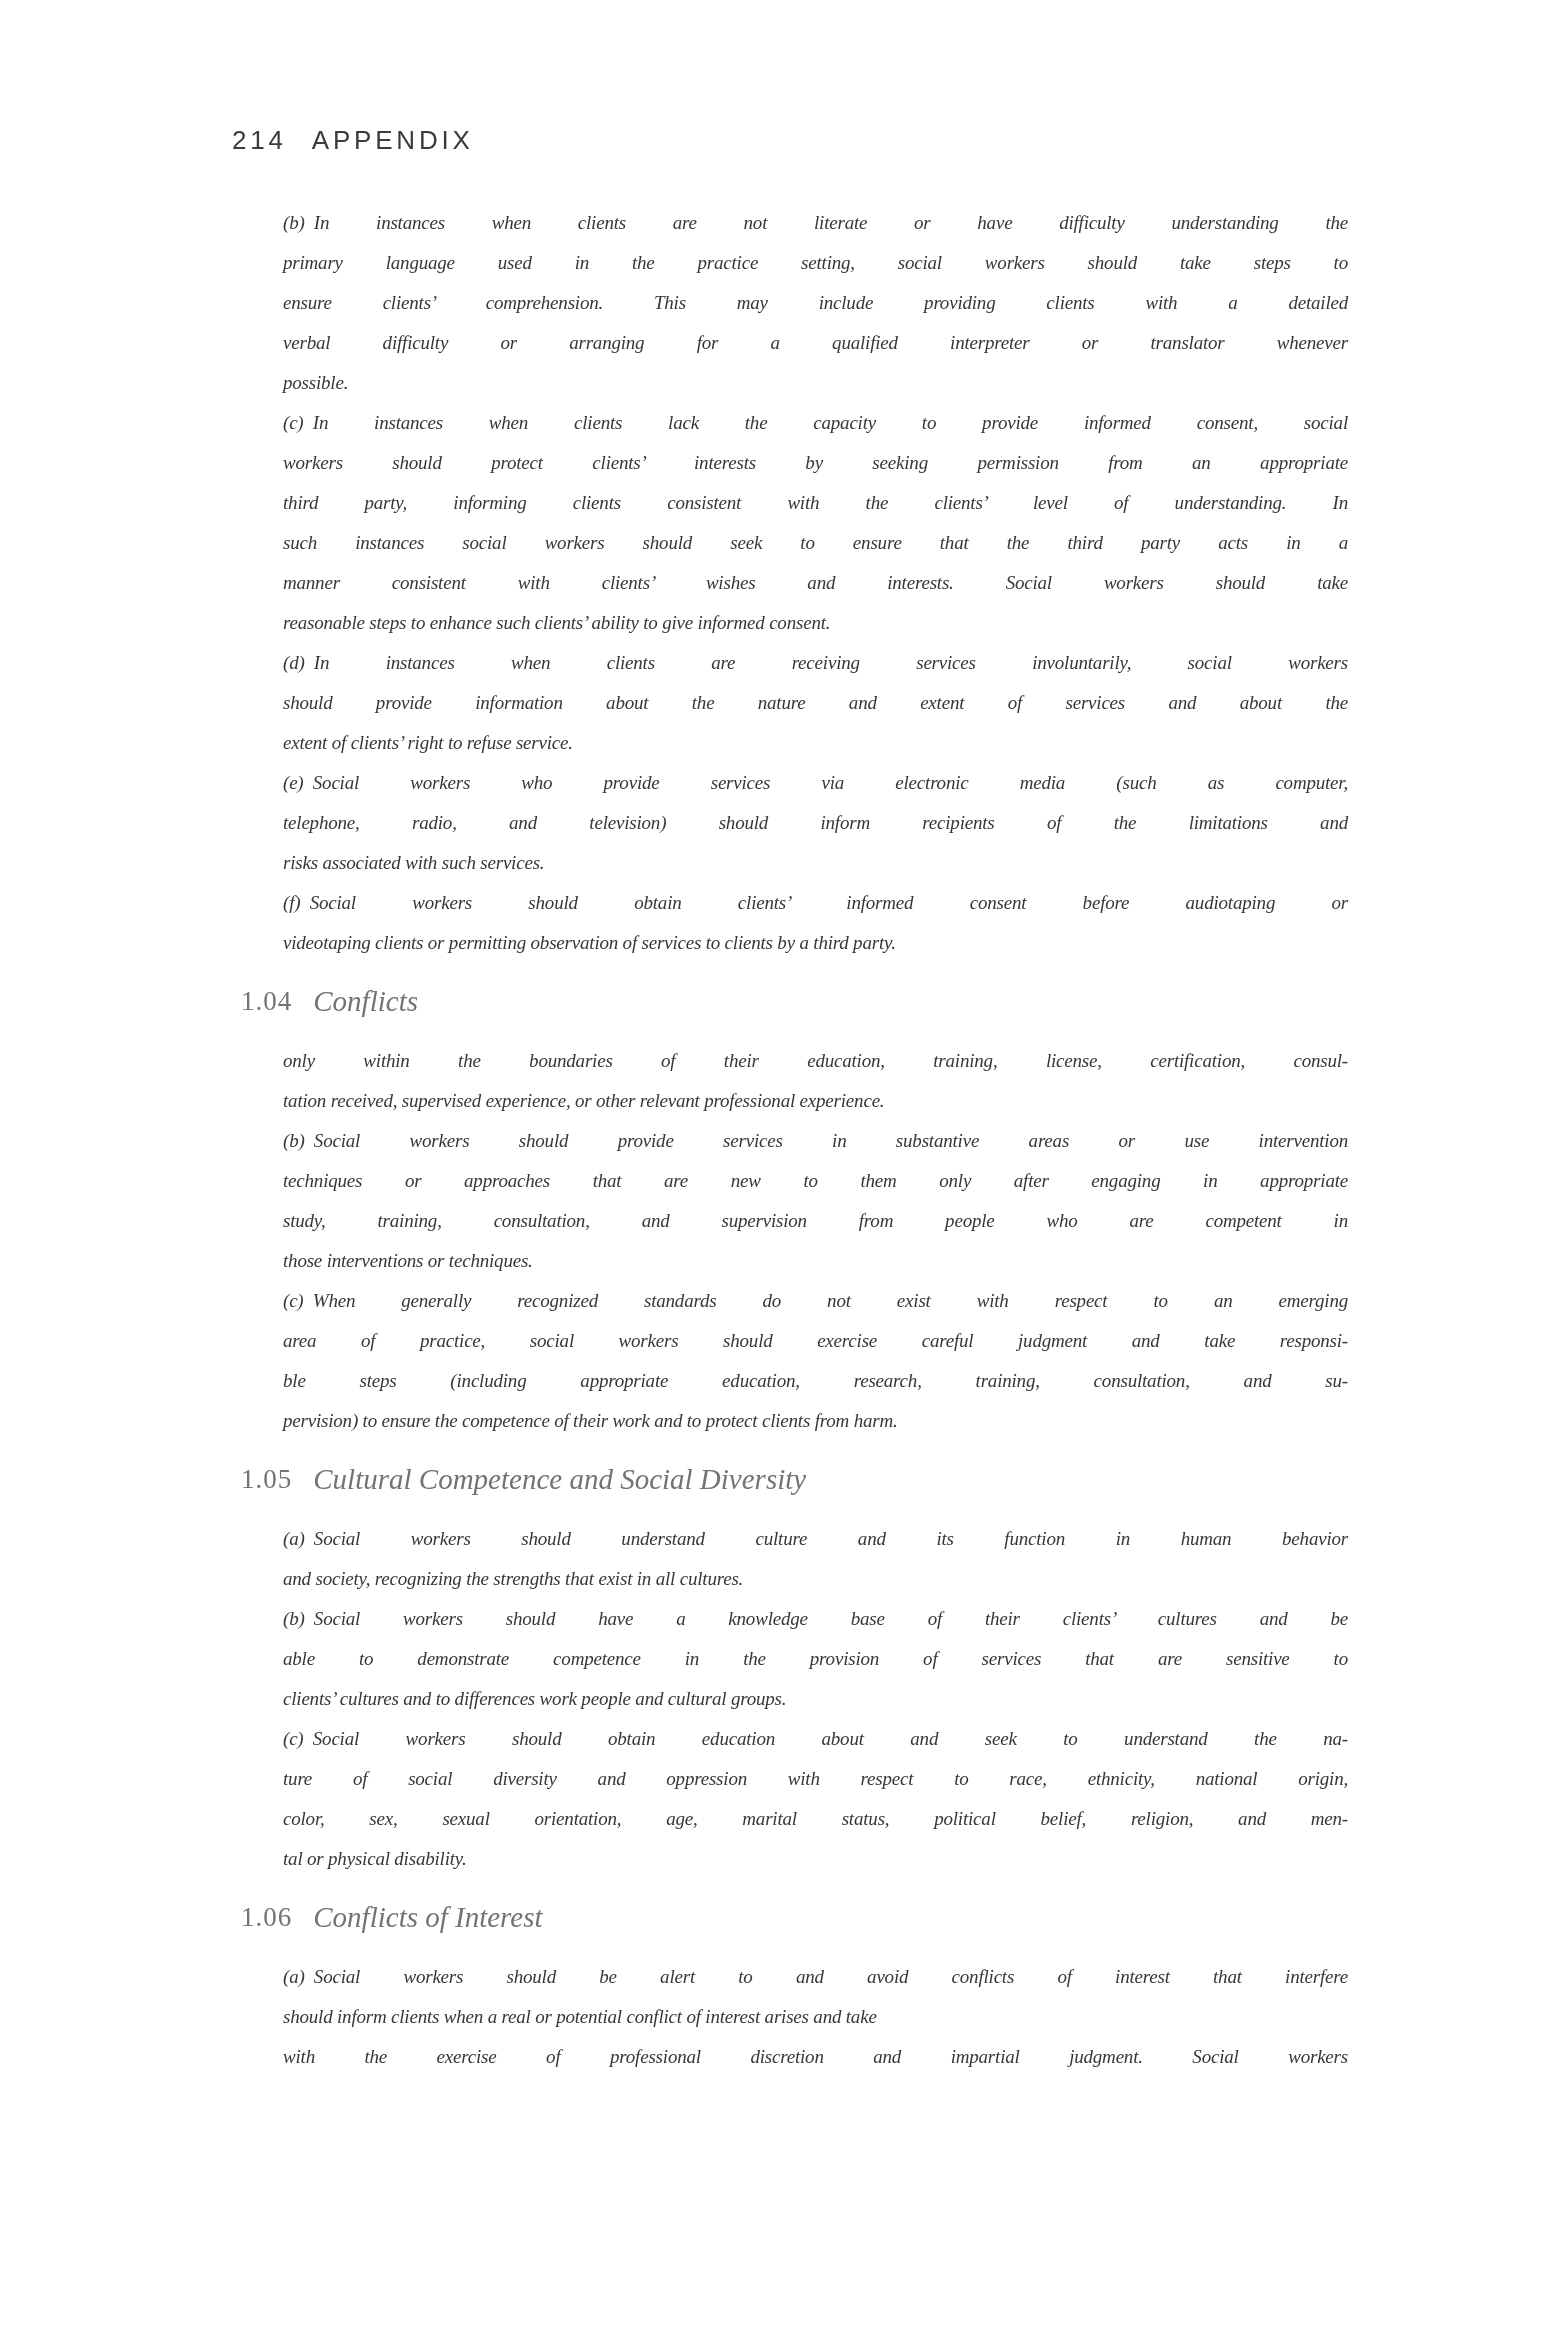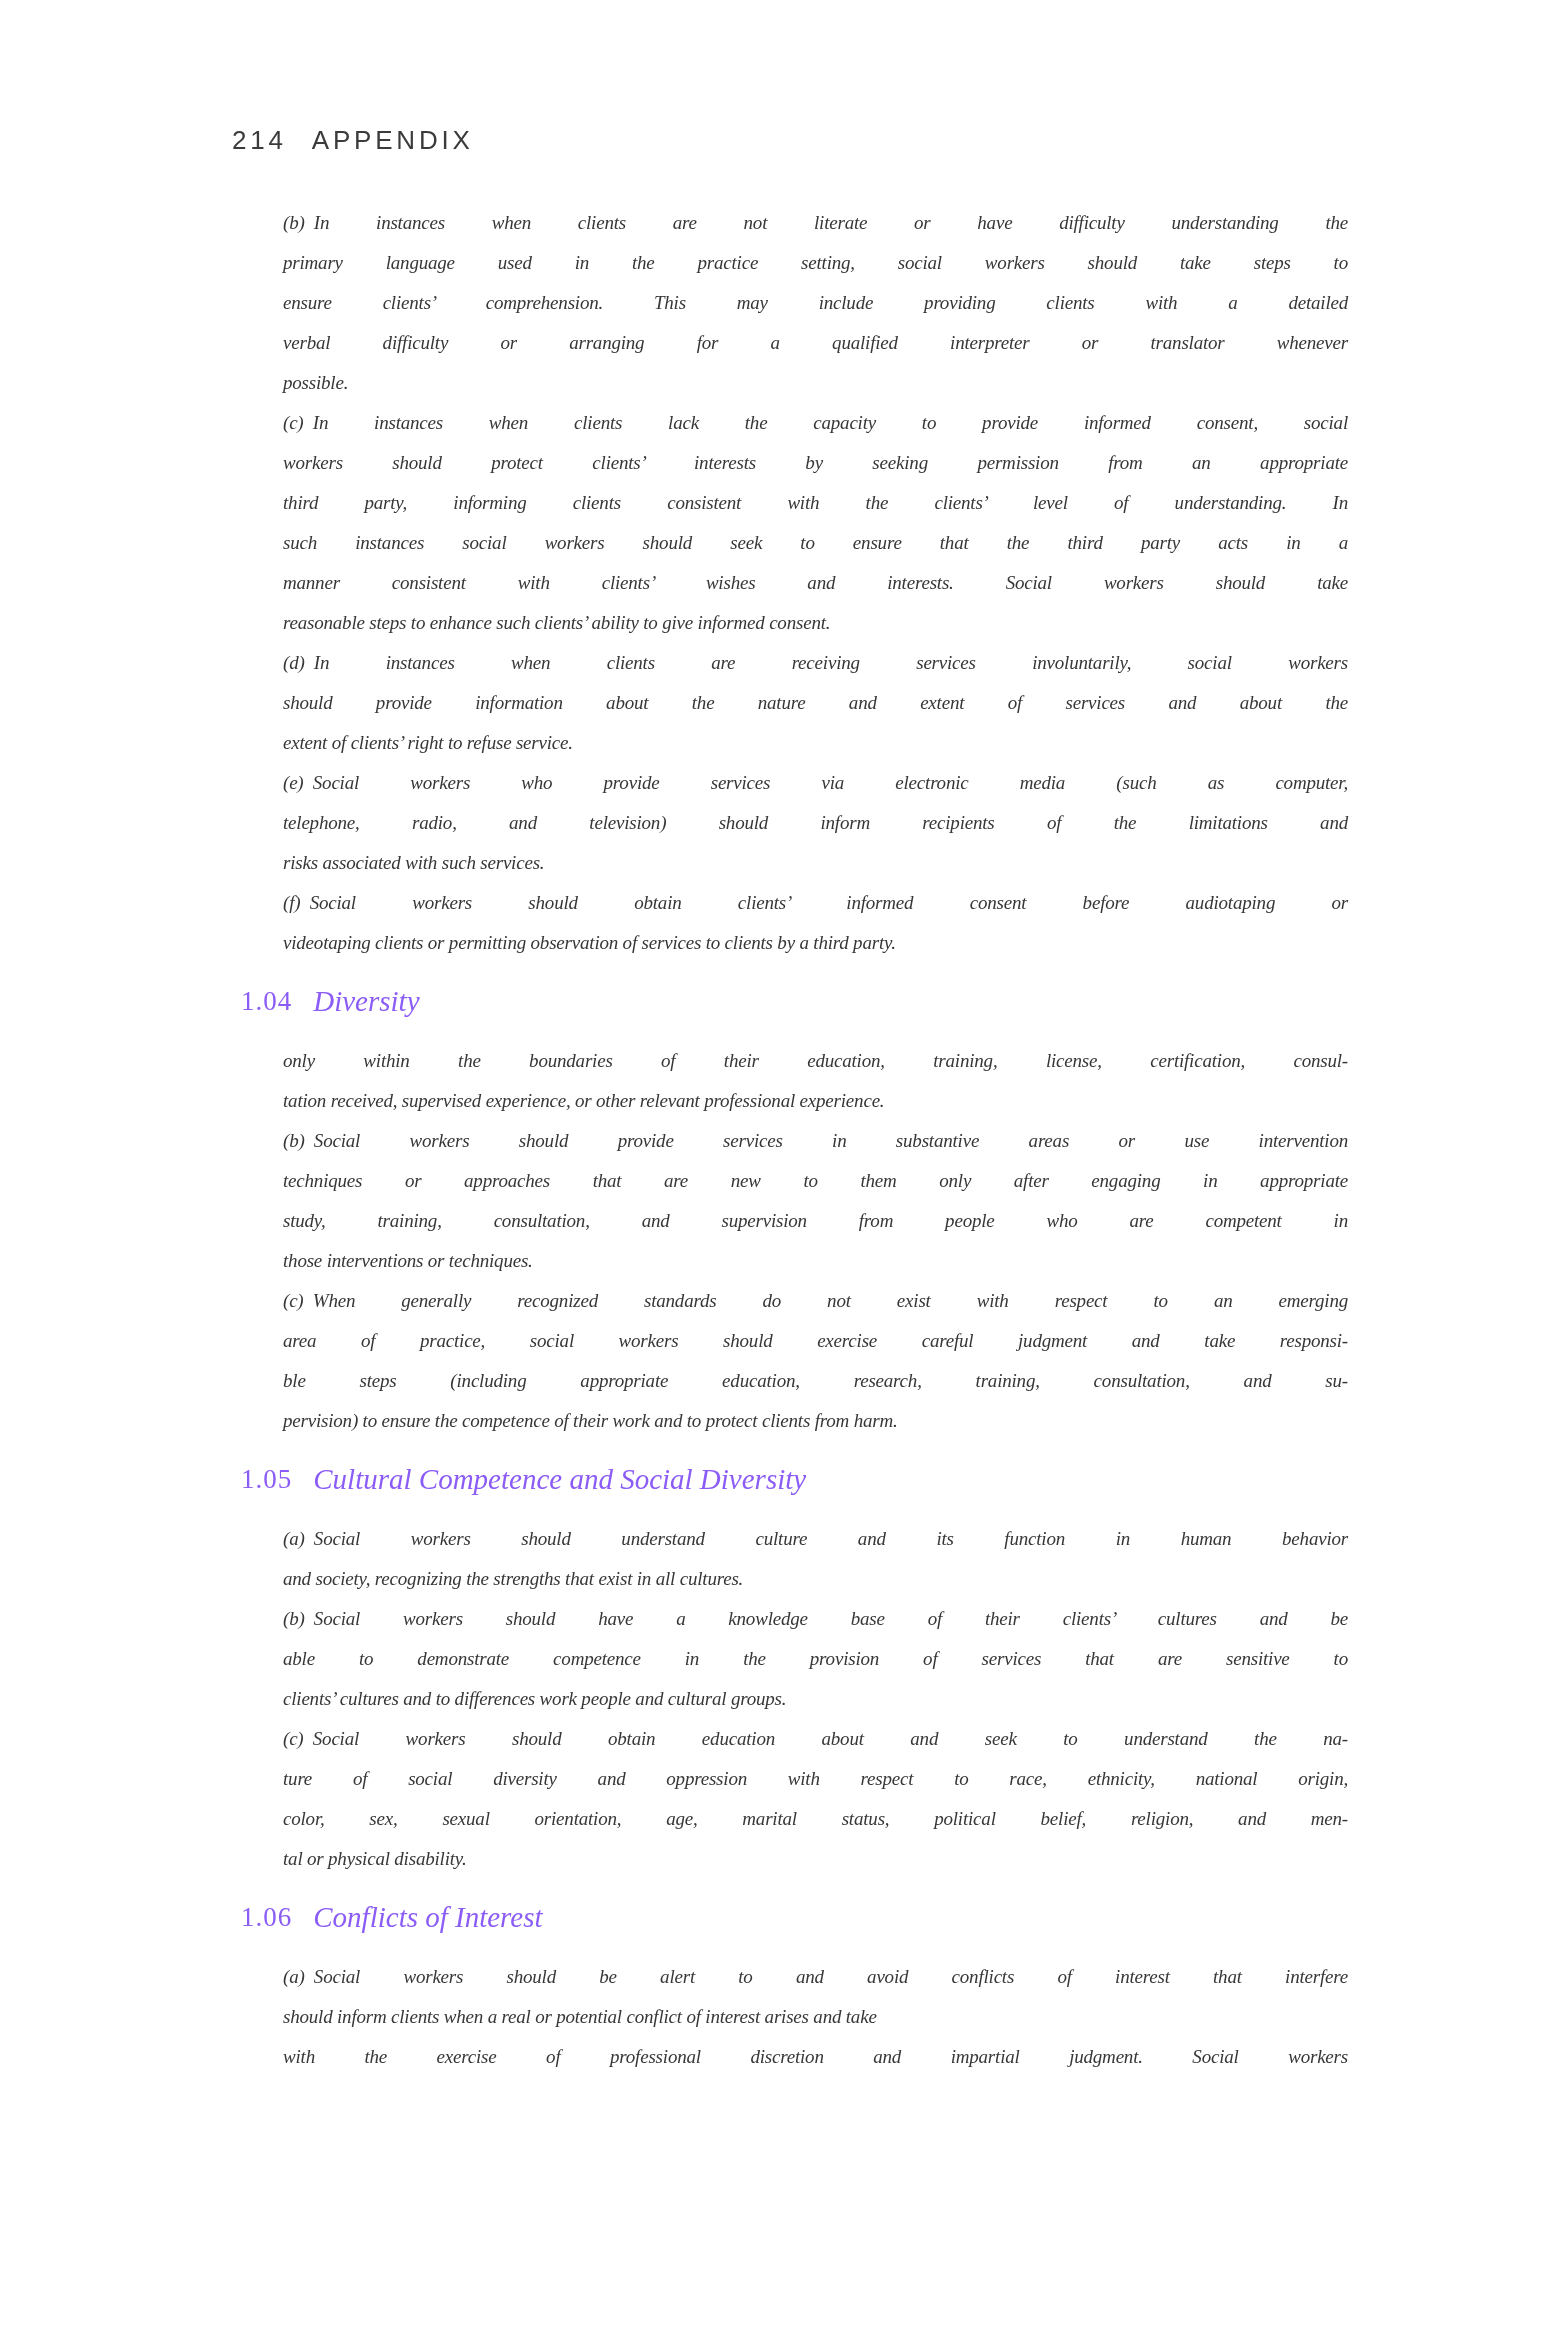--- a/index.html
+++ b/index.html
@@ -44,21 +44,21 @@
     text-align: justify;
     text-align-last: justify;     
   }
   p.body-para .line.last {
     text-align-last: left;        
   }
   h2.section-heading {
     margin: 17px 0 19px 0;
     font-weight: normal;
     line-height: 42px;
-    color: #8b5cf6;
+    color: #737373;
     display: flex;
     align-items: flex-end;
     gap: 21px;
   }
   h2.section-heading .sec-num {
     font-size: 27px;
     font-style: normal;
     letter-spacing: 1px;
   }
   h2.section-heading .sec-title {
@@ -98,21 +98,21 @@
         <span class="line">(e) Social workers who provide services via electronic media (such as computer,</span>
         <span class="line">telephone, radio, and television) should inform recipients of the limitations and</span>
         <span class="line last">risks associated with such services.</span>
       </p>
       <p class="body-para">
         <span class="line">(f) Social workers should obtain clients’ informed consent before audiotaping or</span>
         <span class="line last">videotaping clients or permitting observation of services to clients by a third party.</span>
       </p>
       <h2 class="section-heading">
         <span class="sec-num">1.04</span>
-        <span class="sec-title">Diversity</span>
+        <span class="sec-title">Conflicts</span>
       </h2>
       <p class="body-para">
         <span class="line">only within the boundaries of their education, training, license, certification, consul-</span>
         <span class="line last">tation received, supervised experience, or other relevant professional experience.</span>
       </p>
       <p class="body-para">
         <span class="line">(b) Social workers should provide services in substantive areas or use intervention</span>
         <span class="line">techniques or approaches that are new to them only after engaging in appropriate</span>
         <span class="line">study, training, consultation, and supervision from people who are competent in</span>
         <span class="line last">those interventions or techniques.</span>

